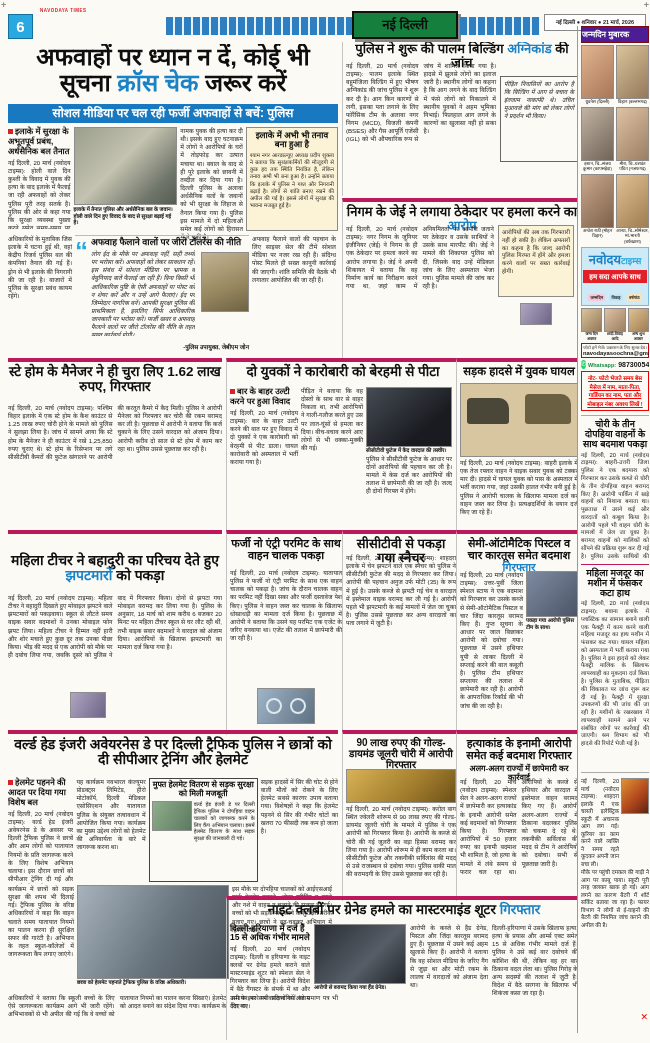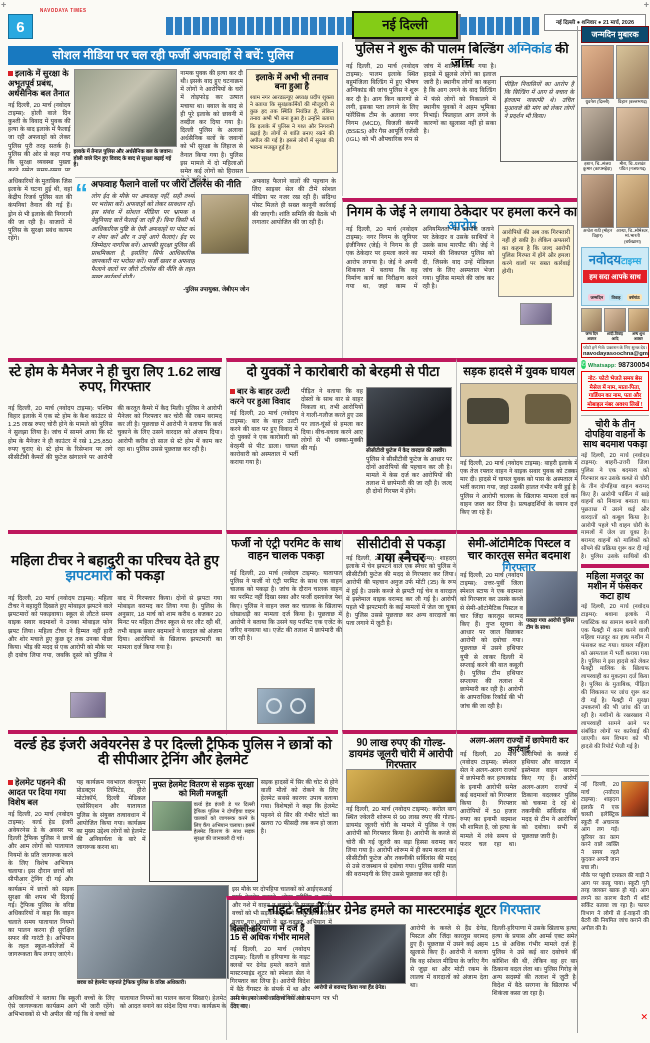--- a/index.html
+++ b/index.html
@@ -50,26 +50,29 @@
 
 <div id="page">
 
   <div class="plus" style="left:1px;top:0px;">+</div>
   <div class="plus" style="right:1px;top:0px;">+</div>
 
   <div class="abs" style="left:0;top:6px;width:650px;height:36px;">
     <div class="abs" style="left:8px;top:8px;width:23px;height:23px;background:#2aa9e0;color:#fff;font-weight:bold;font-size:15px;text-align:center;line-height:23px;border:1px solid #15719c;">6</div>
     <div class="abs" style="left:40px;top:2px;font-size:4.5px;color:#d92128;font-weight:bold;letter-spacing:.5px;">NAVODAYA TIMES</div>
     <div class="abs" style="left:166px;top:11px;width:186px;height:18px;background:repeating-linear-gradient(90deg,#2e7fc2 0 7px,#e8f1f8 7px 9px);"></div>
-    <div class="abs head" style="left:352px;top:5px;width:102px;height:24px;background:#84cc16;border:2px solid #111;font-size:13px;line-height:24px;box-shadow:3px 3px 0 rgba(0,0,0,.45);">नई दिल्ली</div>
+    <div class="abs head" style="left:352px;top:5px;width:102px;height:24px;background:#15803d;border:2px solid #111;font-size:13px;line-height:24px;box-shadow:3px 3px 0 rgba(0,0,0,.45);">नई दिल्ली</div>
     <div class="abs" style="left:460px;top:11px;width:80px;height:18px;background:repeating-linear-gradient(90deg,#2e7fc2 0 7px,#e8f1f8 7px 9px);"></div>
     <div class="abs" style="left:544px;top:8px;width:100px;height:15px;border:1px solid #888;background:#fff;font-size:5.5px;font-weight:bold;color:#222;text-align:center;line-height:15px;">नई दिल्ली ● शनिवार ● 21 मार्च, 2026</div>
   </div>
 
   <div class="art" style="left:8px;top:44px;width:330px;height:310px;">
+    <div class="head" style="font-size:24px;height:58px;">
+      <span>अफवाहों पर ध्यान न दें, कोई भी सूचना </span><span class="hl">क्रॉस चेक</span><span> जरूर करें</span>
+    </div>
     <div class="head" style="margin-top:2px;height:19px;background:#1879c0;color:#fff;font-size:12px;line-height:19px;">सोशल मीडिया पर चल रही फर्जी अफवाहों से बचें: पुलिस</div>
     <div style="display:flex;gap:3px;margin-top:4px;height:104px;">
       <div style="width:64px;">
         <div class="redsub"><span class="sq"></span><span>इलाके में सुरक्षा के अभूतपूर्व प्रबंध, अर्धसैनिक बल तैनात</span></div>
         <div class="tx" style="margin-top:2px;height:70px;overflow:hidden;">नई दिल्ली, 20 मार्च (नवोदय टाइम्स): होली वाले दिन कुश्ती के विवाद में युवक की हत्या के बाद इलाके में फैलाई जा रही अफवाहों को लेकर पुलिस पूरी तरह सतर्क है। पुलिस की ओर से कहा गया कि सुरक्षा व्यवस्था पुख्ता करने समेत समय-समय पर गश्त की जा रही है, जिससे ईद का त्योहार शांतिपूर्ण माहौल में मनाया जा सके।</div>
       </div>
       <div style="width:106px;">
         <div class="ph ph-street" style="height:76px;"></div>
         <div class="cap" style="margin-top:1px;">इलाके में तैनात पुलिस और अर्धसैनिक बल के जवान। होली वाले दिन हुए विवाद के बाद से सुरक्षा बढ़ाई गई है।</div>
       </div>
@@ -208,20 +211,21 @@
     <div class="tx c3" style="margin-top:3px;height:42px;">अधिकारियों ने बताया कि स्कूली बच्चों के लिए ऐसे जागरूकता कार्यक्रम आगे भी जारी रहेंगे। अभिभावकों से भी अपील की गई कि वे बच्चों को यातायात नियमों का पालन करना सिखाएं। हेलमेट को आदत बनाने का संदेश दिया गया। कार्यक्रम के समापन पर सभी प्रतिभागियों को प्रमाण पत्र भी दिए गए।</div>
   </div>
 
   <div class="art rt bl" style="left:342px;top:730px;width:110px;height:164px;padding-top:3px;padding-left:3px;">
     <div class="head" style="font-size:10px;height:30px;">90 लाख रुपए की गोल्ड-डायमंड जूलरी चोरी में आरोपी गिरफ्तार</div>
     <div class="ph ph-gold" style="height:32px;margin-top:2px;"></div>
     <div class="tx" style="margin-top:2px;height:92px;">नई दिल्ली, 20 मार्च (नवोदय टाइम्स): करोल बाग स्थित ज्वेलरी शोरूम से 90 लाख रुपए की गोल्ड-डायमंड जूलरी चोरी के मामले में पुलिस ने एक आरोपी को गिरफ्तार किया है। आरोपी के कब्जे से चोरी की गई जूलरी का बड़ा हिस्सा बरामद कर लिया गया है। आरोपी शोरूम में ही काम करता था। सीसीटीवी फुटेज और तकनीकी सर्विलांस की मदद से उसे राजस्थान से दबोचा गया। पुलिस बाकी माल की बरामदगी के लिए उससे पूछताछ कर रही है।</div>
   </div>
 
   <div class="art rt bl" style="left:456px;top:730px;width:118px;height:164px;padding-top:3px;padding-left:3px;">
+    <div class="head" style="font-size:11px;height:28px;">हत्याकांड के इनामी आरोपी समेत कई बदमाश गिरफ्तार</div>
     <div class="head" style="font-size:8px;height:11px;">अलग-अलग राज्यों में छापेमारी कर कार्रवाई</div>
     <div class="tx c2" style="margin-top:2px;height:118px;">नई दिल्ली, 20 मार्च (नवोदय टाइम्स): स्पेशल सेल ने अलग-अलग राज्यों में छापेमारी कर हत्याकांड के इनामी आरोपी समेत कई बदमाशों को गिरफ्तार किया है। गिरफ्तार आरोपियों में 50 हजार रुपए का इनामी बदमाश भी शामिल है, जो हत्या के मामले में लंबे समय से फरार चल रहा था। आरोपियों के कब्जे से हथियार और वारदात में इस्तेमाल वाहन बरामद किए गए हैं। आरोपी अलग-अलग राज्यों में ठिकाना बदलकर पुलिस को चकमा दे रहे थे। तकनीकी सर्विलांस की मदद से टीम ने आरोपियों को दबोचा। सभी से पूछताछ जारी है।</div>
   </div>
 
   <div class="art rt bl" style="left:226px;top:896px;width:348px;height:137px;padding-top:3px;padding-left:3px;">
     <div class="head" style="font-size:13.5px;height:18px;">
       <span>नाइट क्लबों पर ग्रेनेड हमले का मास्टरमाइंड शूटर </span><span class="hl">गिरफ्तार</span>
     </div>
     <div style="display:flex;gap:4px;margin-top:3px;height:110px;">
       <div style="width:80px;">
@@ -232,21 +236,21 @@
         <div class="ph ph-grenade" style="height:58px;"></div>
         <div class="cap">आरोपी से बरामद किया गया हैंड ग्रेनेड।</div>
       </div>
       <div class="tx" style="flex:1;">आरोपी के कब्जे से हैंड ग्रेनेड, पिस्टल और जिंदा कारतूस बरामद हुए हैं। पूछताछ में उसने कई अहम खुलासे किए हैं। आरोपी ने बताया कि वह सोशल मीडिया के जरिए गैंग से जुड़ा था और मोटी रकम के लालच में वारदातों को अंजाम देता था।</div>
       <div class="tx" style="width:86px;">दिल्ली-हरियाणा में उसके खिलाफ हत्या, हत्या के प्रयास और आर्म्स एक्ट समेत 15 से अधिक गंभीर मामले दर्ज हैं। पुलिस ने उसे कई बार दबोचने की कोशिश की थी, लेकिन वह हर बार ठिकाना बदल लेता था। पुलिस गिरोह के अन्य सदस्यों की तलाश में जुटी है। विदेश में बैठे सरगना के खिलाफ भी शिकंजा कसा जा रहा है।</div>
     </div>
   </div>
 
   <div class="art" style="left:577px;top:26px;width:68px;height:1007px;border-left:1px solid #9a9a9a;padding-left:3px;">
 
-    <div style="height:15px;background:#0c4a6e;color:#fff;font-weight:bold;font-size:8px;text-align:center;line-height:15px;border:1px solid #7a0c10;">जन्मदिन मुबारक</div>
+    <div style="height:15px;background:#4c1d95;color:#fff;font-weight:bold;font-size:8px;line-height:15px;border:1px solid #7a0c10;">जन्मदिन मुबारक</div>
 
     <div style="display:grid;grid-template-columns:1fr 1fr;gap:2px;margin-top:2px;">
       <div>
           <div class="ph b1" style="height:52px;"></div>
           <div class="cap" style="font-size:4.4px;text-align:center;font-weight:normal;">युवनेश (दिल्ली)</div>
         </div>
       <div>
           <div class="ph b2" style="height:52px;"></div>
           <div class="cap" style="font-size:4.4px;text-align:center;font-weight:normal;">विहान (बल्लभगढ़)</div>
         </div>
@@ -304,21 +308,21 @@
       <span style="font-size:7px;font-weight:bold;color:#111;">9873005451</span>
     </div>
 
     <div style="margin-top:2px;border:1px solid #e00;padding:2px;color:#e00;font-weight:bold;font-size:5.6px;text-decoration:underline;text-align:center;line-height:1.5;">नोट- फोटो भेजते समय बेस मैसेज में नाम, माता-पिता, गार्डियन का नाम, पता और मोबाइल नंबर अवश्य लिखें !</div>
 
     <div style="margin-top:4px;border-top:1px solid #aaa;padding-top:3px;">
       <div class="head" style="font-size:9.3px;">चोरी के तीन दोपहिया वाहनों के साथ बदमाश पकड़ा</div>
       <div class="tx" style="margin-top:2px;font-size:5.8px;height:108px;overflow:hidden;">नई दिल्ली, 20 मार्च (नवोदय टाइम्स): बाहरी-उत्तरी जिला पुलिस ने एक बदमाश को गिरफ्तार कर उसके कब्जे से चोरी के तीन दोपहिया वाहन बरामद किए हैं। आरोपी पार्किंग में खड़े वाहनों को निशाना बनाता था। पूछताछ में उसने कई और वारदातों को कबूल किया है। आरोपी पहले भी वाहन चोरी के मामलों में जेल जा चुका है। बरामद वाहनों को मालिकों को सौंपने की प्रक्रिया शुरू कर दी गई है। पुलिस उसके साथियों की तलाश कर रही है।</div>
     </div>
 
-    <div style="margin-top:4px;border-top:4px solid #be185d;padding-top:3px;">
+    <div style="margin-top:4px;border-top:1px solid #be185d;padding-top:3px;">
       <div class="head" style="font-size:9.3px;">महिला मजदूर का मशीन में फंसकर कटा हाथ</div>
       <div class="tx" style="margin-top:2px;font-size:5.8px;height:168px;overflow:hidden;">नई दिल्ली, 20 मार्च (नवोदय टाइम्स): बवाना इलाके में प्लास्टिक का सामान बनाने वाली एक फैक्ट्री में काम करने वाली महिला मजदूर का हाथ मशीन में फंसकर कट गया। घायल महिला को अस्पताल में भर्ती कराया गया है। पुलिस ने इस हादसे को लेकर फैक्ट्री मालिक के खिलाफ लापरवाही का मुकदमा दर्ज किया है। पुलिस के मुताबिक, पीड़िता की शिकायत पर जांच शुरू कर दी गई है। फैक्ट्री में सुरक्षा उपकरणों की भी जांच की जा रही है। मशीनों के रखरखाव में लापरवाही सामने आने पर संबंधित लोगों पर कार्रवाई की जाएगी। श्रम विभाग को भी हादसे की रिपोर्ट भेजी गई है।</div>
     </div>
 
     <div style="margin-top:4px;border-top:1px solid #aaa;padding-top:3px;">
       <div style="display:flex;gap:2px;margin-top:2px;">
         <div class="tx" style="flex:1;font-size:5.6px;">नई दिल्ली, 20 मार्च (नवोदय टाइम्स): शाहदरा इलाके में एक चलती इलेक्ट्रिक स्कूटी में अचानक आग लग गई। कूरियर का काम करने वाले व्यक्ति ने समय रहते कूदकर अपनी जान बचा ली।</div>
         <div class="ph ph-fire" style="width:26px;height:34px;"></div>
       </div>
       <div class="tx" style="margin-top:1px;font-size:5.6px;height:58px;overflow:hidden;">मौके पर पहुंची दमकल की गाड़ी ने आग पर काबू पाया। स्कूटी पूरी तरह जलकर खाक हो गई। आग लगने का कारण बैटरी में शॉर्ट सर्किट बताया जा रहा है। फायर विभाग ने लोगों से ई-वाहनों की बैटरी की नियमित जांच कराने की अपील की है।</div>

